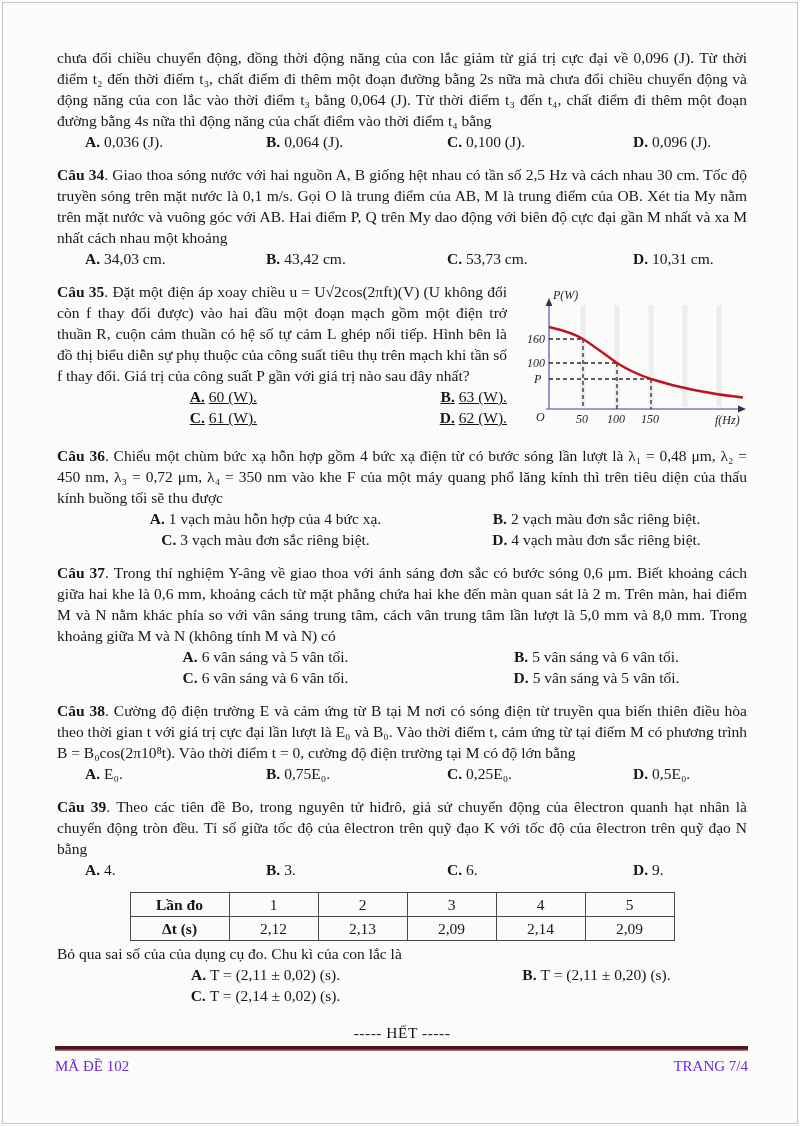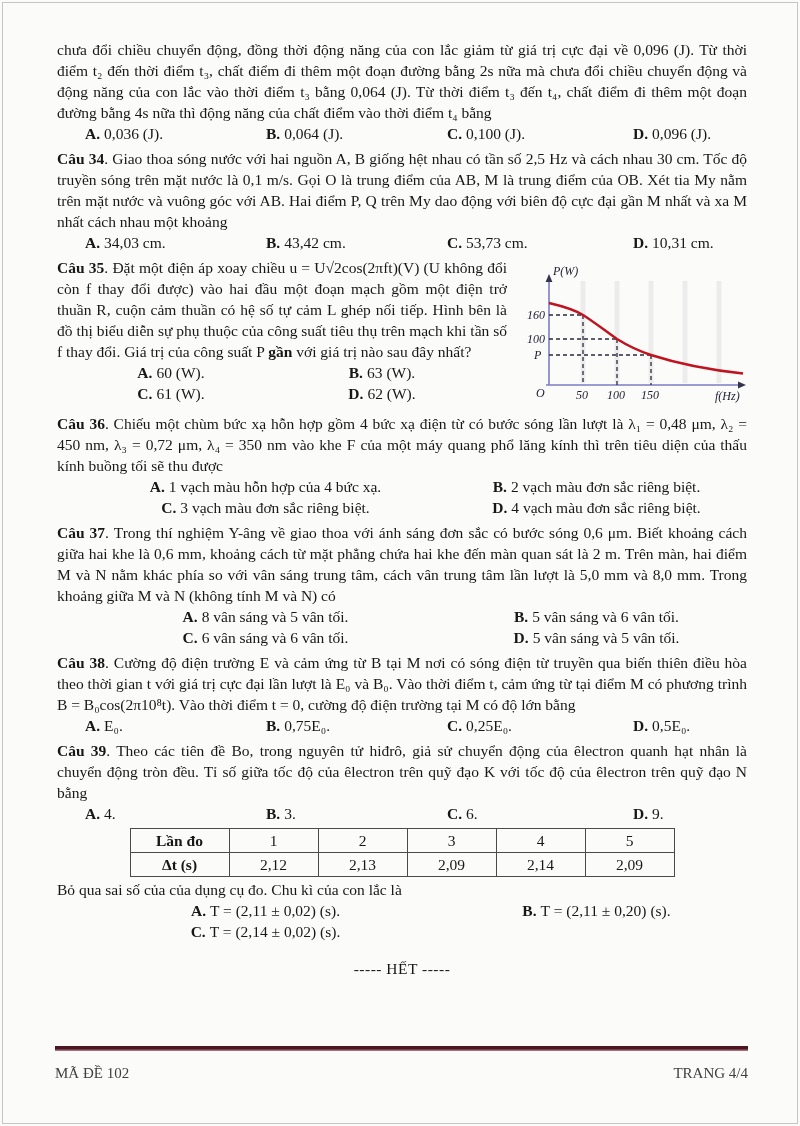--- a/index.html
+++ b/index.html
@@ -3,47 +3,47 @@
 <meta charset="utf-8">
 <style>
   html,body{margin:0;padding:0;}
   body{
     width:800px;height:1126px;position:relative;background:#fbfbfa;
     font-family:"Liberation Serif","DejaVu Serif",serif;
     font-size:15.5px;line-height:21px;color:#171717;overflow:hidden;
   }
   .frame{position:absolute;top:2px;left:2px;right:2px;bottom:2px;border:1px solid #c6c6c6;}
   .content{position:absolute;top:35px;left:57px;width:690px;}
-  .q{margin:4px 0 1px 0;}
+  .q{margin:12px 0 1px 0;}
   .qtext{text-align:justify;}
   .qlabel{font-weight:bold;}
   .fm{}
-  .bw{font-weight:bold;}
+  .bw{font-weight:normal;}
   .opts4{display:grid;grid-template-columns:181px 181px 186px auto;padding-left:28px;text-align:left;}
   .opts2{display:grid;grid-template-columns:361px auto;padding-left:28px;text-align:center;}
   .opts2 .opt{line-height:21px;}
   .optletter{font-weight:bold;padding-right:4px;}
   
   .q35row{display:flex;align-items:flex-start;}
   .q35left{width:462px;}
   .q35right{flex:1;padding:6px 0 0 12px;font-style:italic;}
-  .q35opts{display:grid;grid-template-columns:172px auto;padding-left:28px;text-align:center;}
+  .q35opts{display:grid;grid-template-columns:172px auto;padding-left:28px;text-align:right;text-decoration:underline;}
   
   .chart{display:block;}
   .chart text{font-family:"Liberation Serif","DejaVu Serif",serif;font-size:12px;fill:#1c1c2e;}
   
   .meas{border-collapse:collapse;margin:2px auto 2px auto;}
   .meas td{border:1px solid #4a4a4a;text-align:center;padding:0 4px;line-height:22px;height:23px;}
   .meas td.c0{width:90px;font-weight:bold;}
   .meas td.cn{width:80px;}
   .het{text-align:center;font-weight:normal;margin-top:16px;letter-spacing:0.5px;}
   
   .footer{position:absolute;left:55px;right:52px;top:1046px;}
   .fline{height:5px;background:linear-gradient(to bottom,#4b1622 55%,#c08997);}
-  .frow{display:flex;justify-content:space-between;margin-top:12px;font-size:15px;color:#404040;}
+  .frow{display:flex;justify-content:space-between;margin-top:5px;font-size:15px;color:#6d28d9;}
 </style>
 </head>
 <body>
 
 <div class="frame"></div>
 
 <div class="content">
 
   <div class="q">
     <div class="qtext"><span>chưa đổi chiều chuyển động, đồng thời động năng của con lắc giảm từ giá trị cực đại về 0,096 (J). Từ thời điểm t₂ đến thời điểm t₃, chất điểm đi thêm một đoạn đường bằng 2s nữa mà chưa đổi chiều chuyển động và động năng của con lắc vào thời điểm t₃ bằng 0,064 (J). Từ thời điểm t₃ đến t₄, chất điểm đi thêm một đoạn đường bằng 4s nữa thì động năng của chất điểm vào thời điểm t₄ bằng</span></div>
@@ -123,21 +123,21 @@
       <span class="opt"><span class="optletter">A.</span><span>1 vạch màu hỗn hợp của 4 bức xạ.</span></span>
       <span class="opt"><span class="optletter">B.</span><span>2 vạch màu đơn sắc riêng biệt.</span></span>
       <span class="opt"><span class="optletter">C.</span><span>3 vạch màu đơn sắc riêng biệt.</span></span>
       <span class="opt"><span class="optletter">D.</span><span>4 vạch màu đơn sắc riêng biệt.</span></span>
     </div>
   </div>
 
   <div class="q">
     <div class="qtext"><span class="qlabel">Câu 37</span><span>. Trong thí nghiệm Y-âng về giao thoa với ánh sáng đơn sắc có bước sóng 0,6 μm. Biết khoảng cách giữa hai khe là 0,6 mm, khoảng cách từ mặt phẳng chứa hai khe đến màn quan sát là 2 m. Trên màn, hai điểm M và N nằm khác phía so với vân sáng trung tâm, cách vân trung tâm lần lượt là 5,0 mm và 8,0 mm. Trong khoảng giữa M và N (không tính M và N) có</span></div>
     <div class="opts2">
-      <span class="opt"><span class="optletter">A.</span><span>8 vân sáng và 5 vân tối.</span></span>
+      <span class="opt"><span class="optletter">A.</span><span>6 vân sáng và 5 vân tối.</span></span>
       <span class="opt"><span class="optletter">B.</span><span>5 vân sáng và 6 vân tối.</span></span>
       <span class="opt"><span class="optletter">C.</span><span>6 vân sáng và 6 vân tối.</span></span>
       <span class="opt"><span class="optletter">D.</span><span>5 vân sáng và 5 vân tối.</span></span>
     </div>
   </div>
 
   <div class="q">
     <div class="qtext"><span class="qlabel">Câu 38</span><span>. Cường độ điện trường E và cảm ứng từ B tại M nơi có sóng điện từ truyền qua biến thiên điều hòa theo thời gian t với giá trị cực đại lần lượt là E₀ và B₀. Vào thời điểm t, cảm ứng từ tại điểm M có phương trình </span><span class="fm">B = B₀cos(2π10⁸t)</span><span>. Vào thời điểm t = 0, cường độ điện trường tại M có độ lớn bằng</span></div>
     <div class="opts4">
       <span class="opt"><span class="optletter">A.</span><span>E₀.</span></span>
@@ -187,15 +187,15 @@
   </div>
 
   <div class="het">----- HẾT -----</div>
 
 </div>
 
 <div class="footer">
   <div class="fline"></div>
   <div class="frow">
     <span>MÃ ĐỀ 102</span>
-    <span>TRANG 4/4</span>
+    <span>TRANG 7/4</span>
   </div>
 </div>
 
 </body></html>

